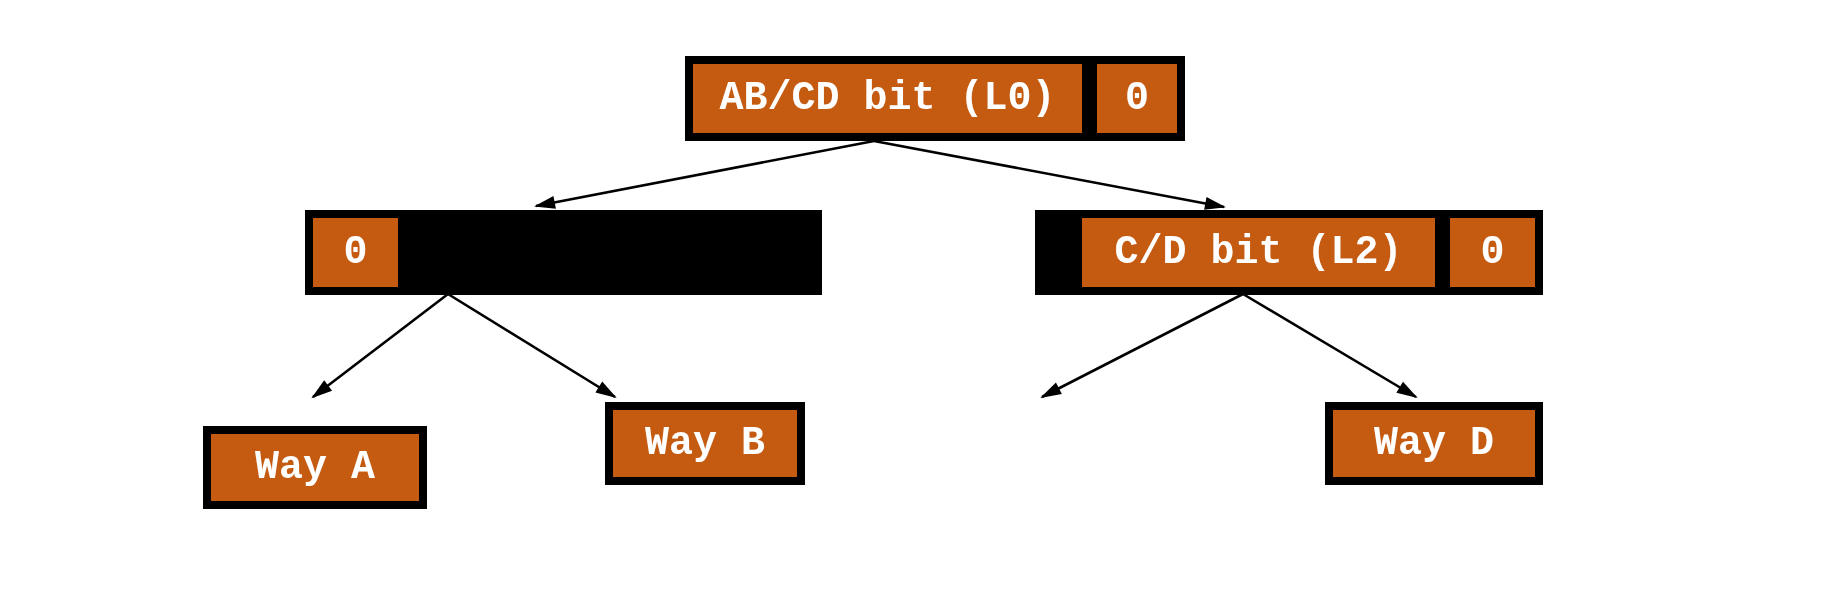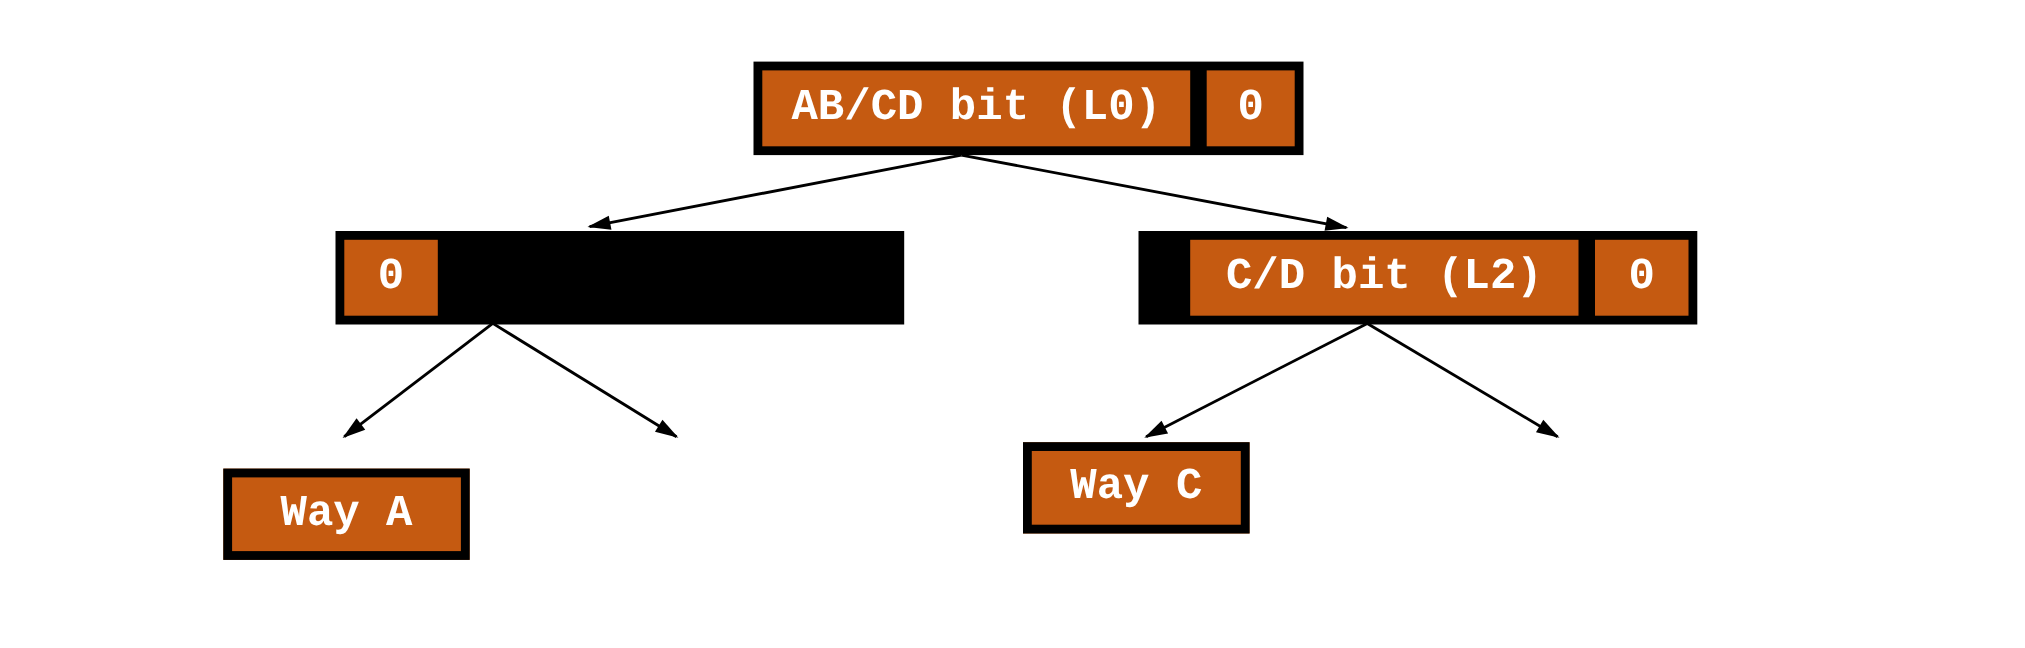--- a/index.html
+++ b/index.html
@@ -84,23 +84,24 @@
     <div class="cell value" style="width:85px;">0</div>
   </div>
 
   <div class="node" style="left:1035px; top:210px; width:508px; height:85px;padding-left:47px;">
     <div class="cell label">C/D bit (L2)</div>
     <div class="cell value" style="width:85px;">0</div>
   </div>
 
   <div class="leaf" style="left:203px; top:402px; width:224px; height:83px;margin-top:24px;">Way A</div>
 
+  <div class="leaf" style="left:605px; top:402px; width:200px; height:83px;">Way B</div>
 
-  <div class="leaf" style="left:930px; top:402px; width:206px; height:83px;">Way C</div>
 
+  <div class="leaf" style="left:1325px; top:402px; width:218px; height:83px;">Way D</div>
 
   <svg class="edges" width="1841" height="589" viewBox="0 0 1841 589">
     <defs>
       <marker id="arrowhead" markerWidth="26" markerHeight="20" refX="20" refY="10" orient="auto" markerUnits="userSpaceOnUse">
         <path d="M1,3.5 L22,10 L1,16.5 Z"></path>
       </marker>
     </defs>
     <line x1="874" y1="141" x2="536" y2="206" marker-end="url(#arrowhead)"></line>
     <line x1="874" y1="141" x2="1224" y2="207" marker-end="url(#arrowhead)"></line>
     <line x1="448" y1="294" x2="313" y2="397" marker-end="url(#arrowhead)"></line>

